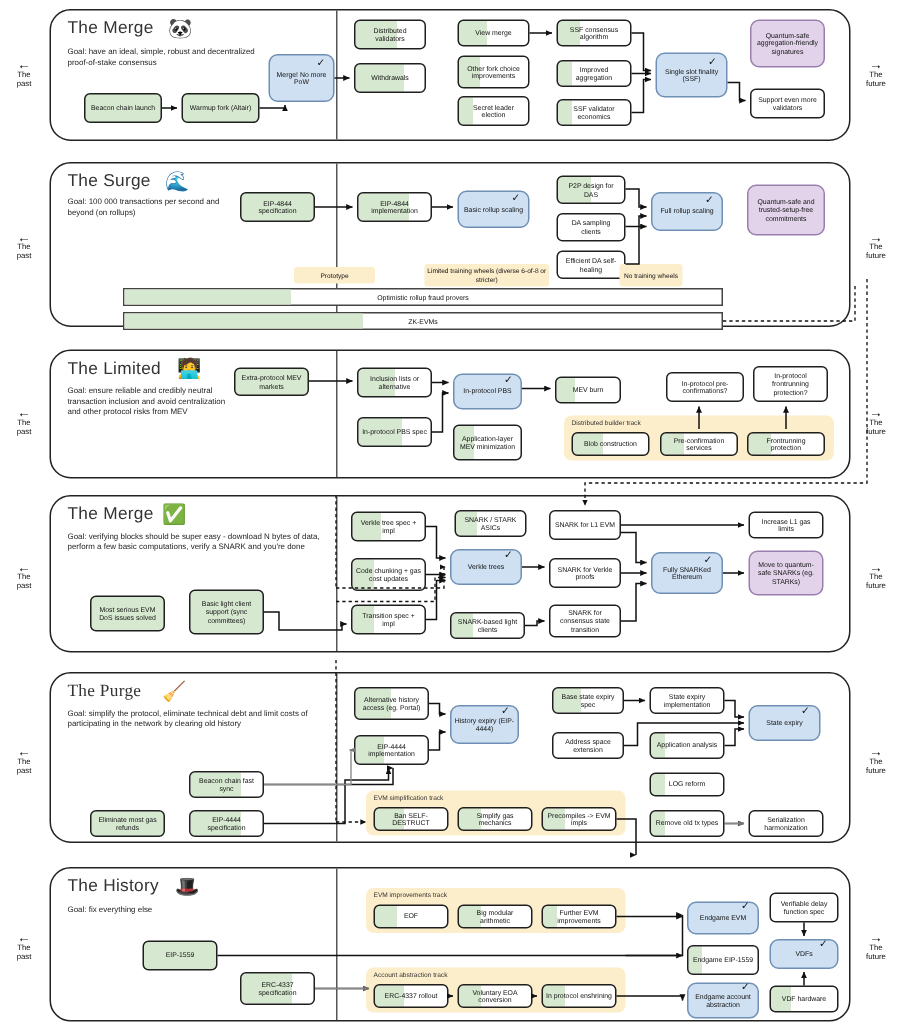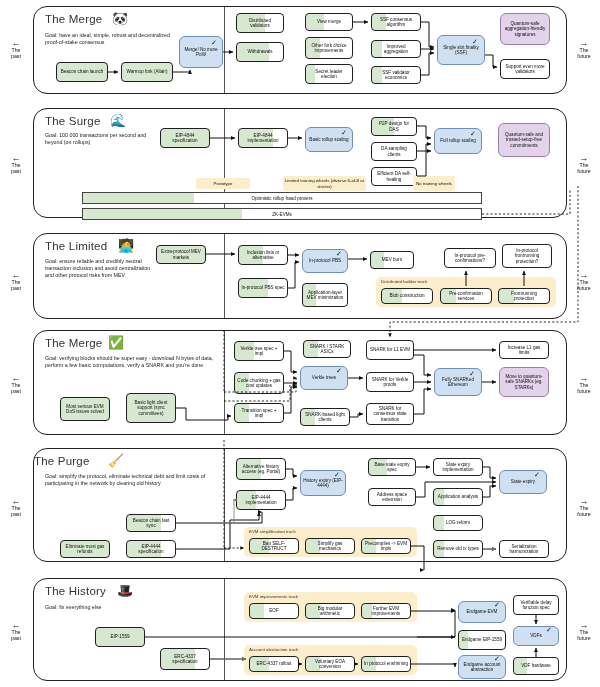--- a/index.html
+++ b/index.html
@@ -311,21 +311,21 @@
 
   <div class="node g0" style="left:499px;top:341px;width:50px;height:18px;">
       <span>Increase L1 gas limits</span>
     </div>
   <div class="node purple" style="left:499px;top:367px;width:50px;height:30px;">
       <span>Move to quantum-safe SNARKs (eg. STARKs)</span>
     </div>
 
   <div class="section" style="left:33px;top:448px;width:534px;height:114px;"></div>
   <div class="divider" style="left:224px;top:449px;height:112px;"></div>
-  <div class="sec-title" style="left:34px;top:455px;">The Purge</div>
+  <div class="sec-title" style="left:45px;top:455px;font-family:Liberation Serif, serif;">The Purge</div>
   <div class="sec-emoji" style="left:108px;top:454px;">🧹</div>
   <div class="sec-goal" style="left:45px;top:473px;width:162px;">Goal: simplify the protocol, eliminate technical debt and limit costs of participating in the network by clearing old history</div>
 
   <div class="node g100" style="left:60px;top:540px;width:50px;height:18px;">
       <span>Eliminate most gas refunds</span>
     </div>
   <div class="node g70" style="left:126px;top:514px;width:50px;height:18px;">
       <span>Beacon chain fast sync</span>
     </div>
   <div class="node g70" style="left:126px;top:540px;width:50px;height:18px;">

